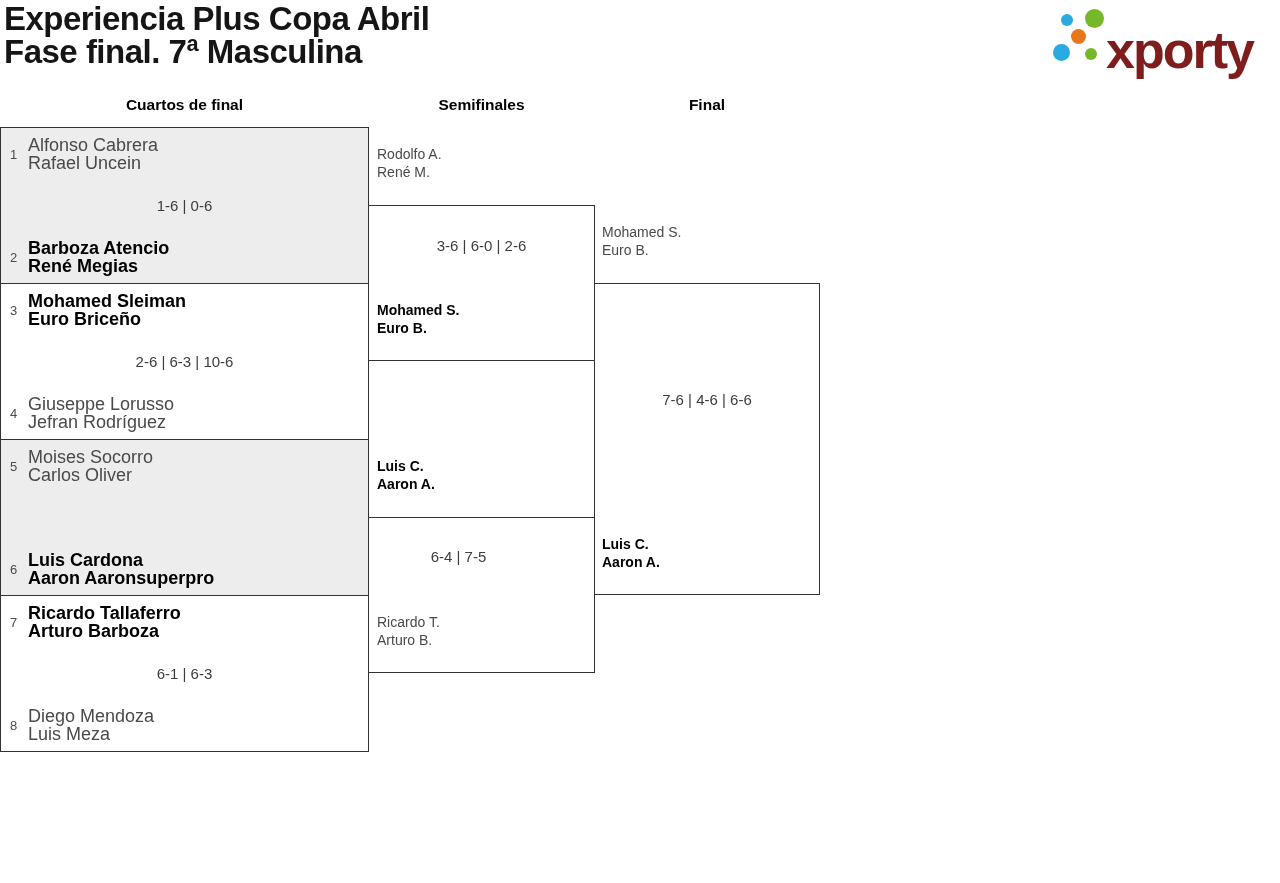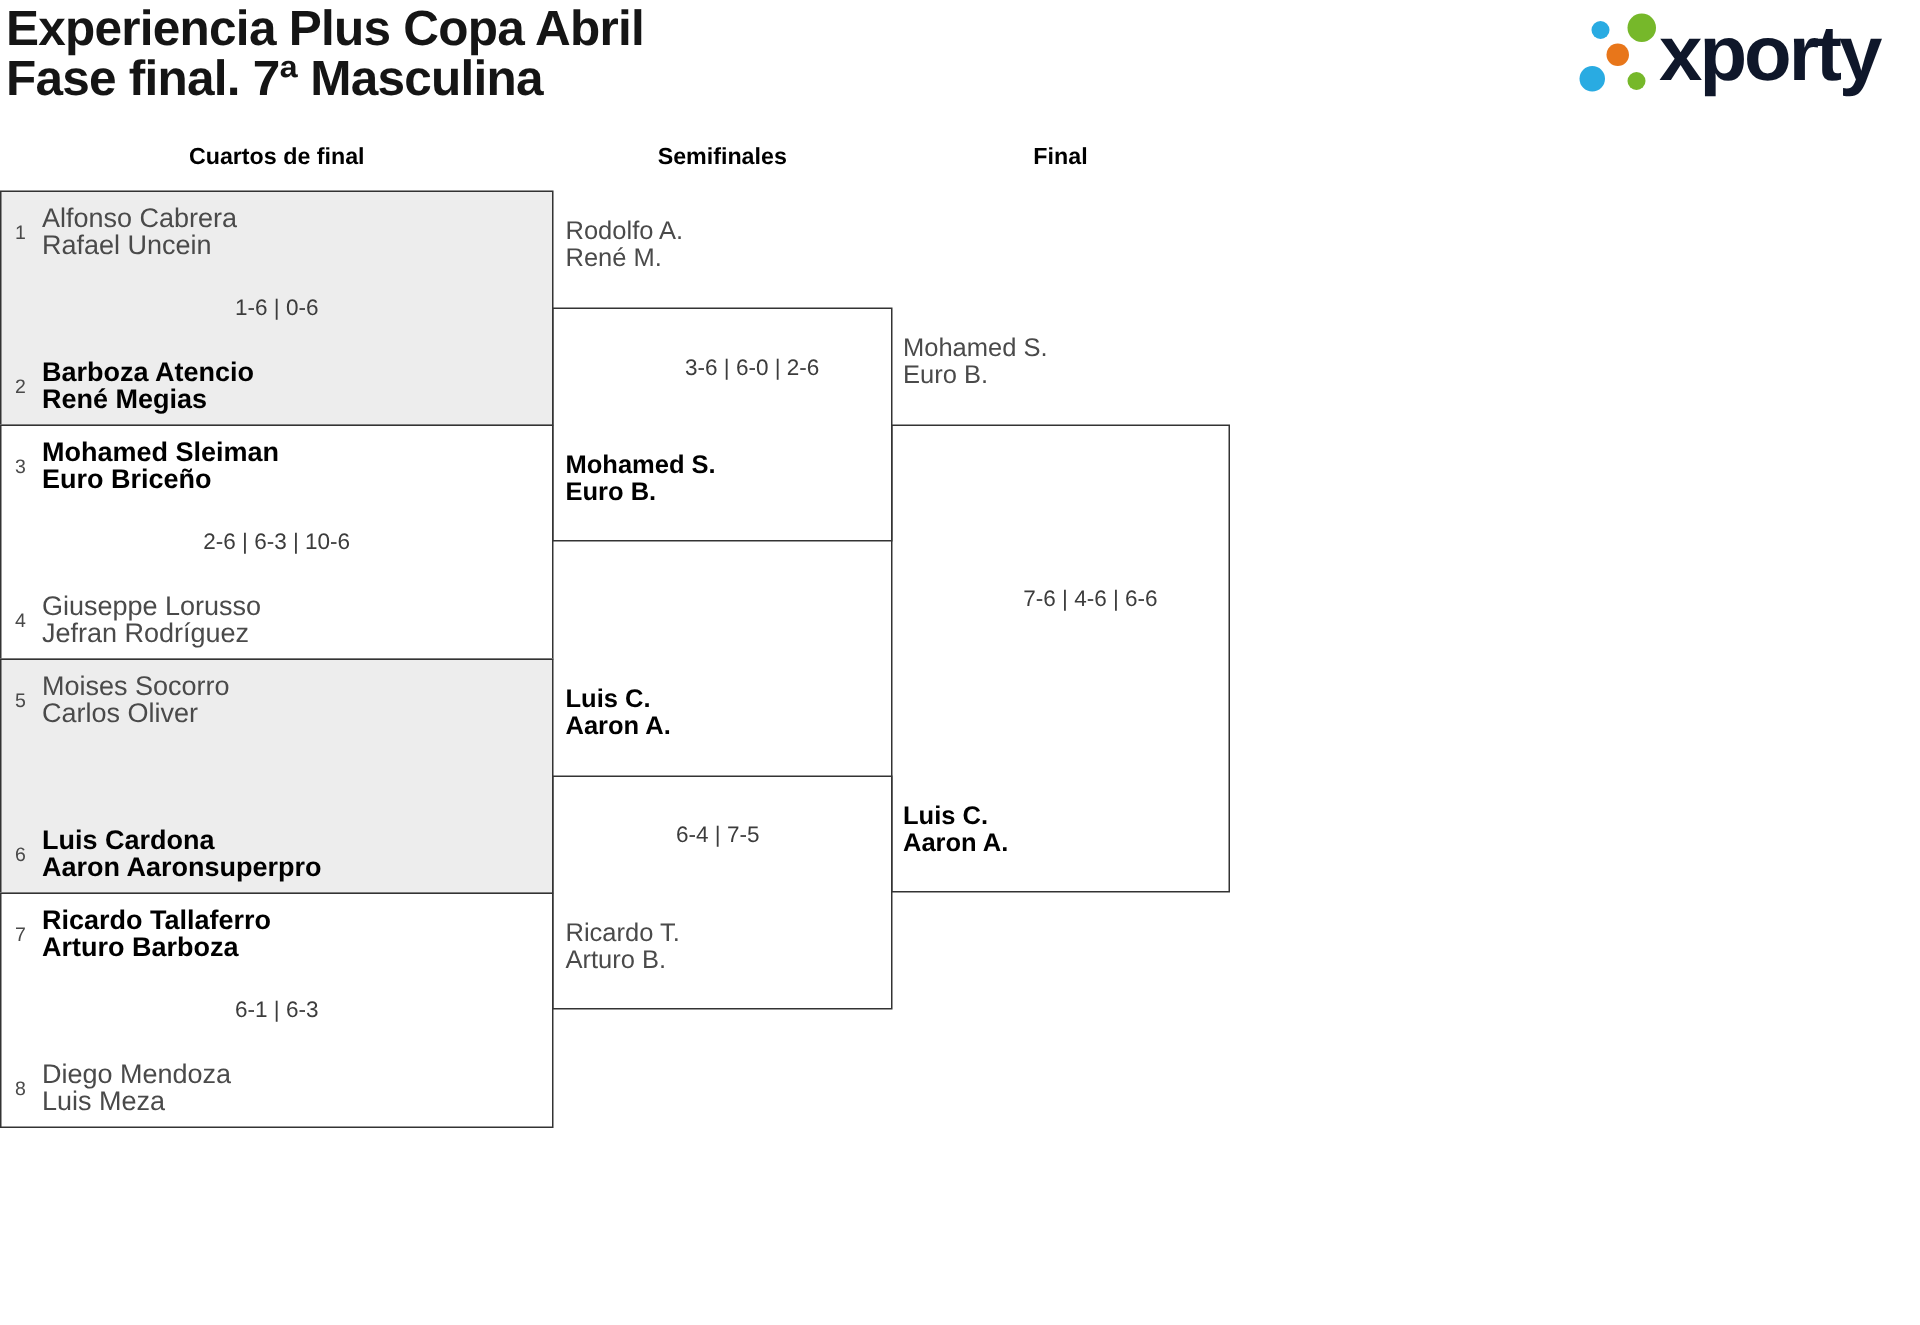--- a/index.html
+++ b/index.html
@@ -10,22 +10,22 @@
   
   .title{position:absolute;left:4px;top:2px;font-size:33px;font-weight:700;
          line-height:33px;letter-spacing:-0.5px;color:#151515;}
   .logo{position:absolute;left:1042px;top:4px;width:232px;height:66px;}
   .dot{position:absolute;border-radius:50%;}
   .d-blue-sm {left:19px;top:10px;width:12px;height:12px;background:#29abe2;}
   .d-green-lg{left:43px;top:5px;width:19px;height:19px;background:#76b82a;}
   .d-orange  {left:29px;top:25px;width:15px;height:15px;background:#e8761a;}
   .d-blue-lg {left:11px;top:40px;width:17px;height:17px;background:#29abe2;}
   .d-green-sm{left:43px;top:44px;width:12px;height:12px;background:#76b82a;}
-  .logo-text{position:absolute;left:64px;top:6px;font-size:52px;font-weight:700;
-             line-height:1;letter-spacing:-2px;color:#0f172a;}
+  .logo-text{position:absolute;left:64px;top:20px;font-size:52px;font-weight:700;
+             line-height:1;letter-spacing:-2px;color:#7f1d1d;}
   
   .round-header{position:absolute;top:96px;text-align:center;font-size:15.5px;
                 font-weight:600;color:#000000;}
   .rh-qf{left:0;width:369px;}
   .rh-sf{left:368px;width:227px;}
   .rh-f {left:594px;width:226px;}
   
   .qf-box{position:absolute;left:0;width:369px;height:157px;box-sizing:border-box;
           border:1px solid #333;background:#fff;display:flex;flex-direction:column;
           justify-content:space-between;padding:8px 0;}
@@ -35,29 +35,29 @@
   .seed{width:18px;flex:none;font-size:13px;color:#4a4a4a;}
   .team-names{font-size:18px;line-height:18px;color:#4a4a4a;}
   .team-names.winner{font-weight:700;color:#000;}
   .score{text-align:center;font-size:15px;color:#3c3c3c;}
   
   .line-box{position:absolute;box-sizing:border-box;border:1px solid #333;background:transparent;}
   .sf1{left:368px;top:205px;width:227px;height:156px;}
   .sf2{left:368px;top:517px;width:227px;height:156px;}
   .fbox{left:594px;top:283px;width:226px;height:312px;}
   
-  .adv-team{position:absolute;font-size:17px;line-height:18px;color:#4a4a4a;}
+  .adv-team{position:absolute;font-size:14px;line-height:18px;color:#4a4a4a;}
   .adv-team.winner{font-weight:700;color:#000;}
   .sf1-top{left:377px;top:145px;}
   .sf1-bottom{left:377px;top:301px;}
   .sf2-top{left:377px;top:457px;}
   .sf2-bottom{left:377px;top:613px;}
   .f-top{left:602px;top:223px;}
   .f-bottom{left:602px;top:535px;}
-  .adv-score{position:absolute;text-align:center;font-size:15px;color:#3c3c3c;padding-left:20px;}
+  .adv-score{position:absolute;text-align:center;font-size:15px;color:#3c3c3c;}
   .sf1-score{left:368px;width:227px;top:237px;}
   .sf2-score{left:368px;width:181px;top:548px;}
   .f-score{left:594px;width:226px;top:391px;}
 </style>
 </head>
 <body>
 
 <div class="page">
 
   <div class="title">

